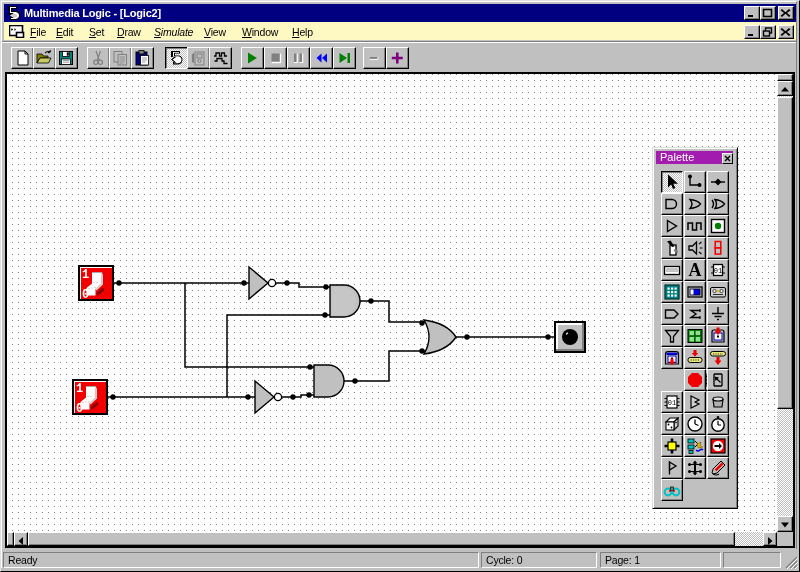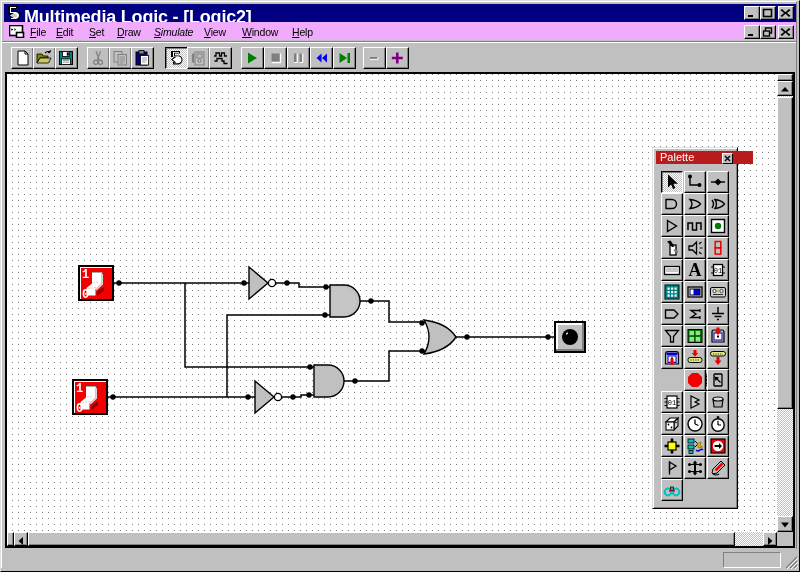--- a/index.html
+++ b/index.html
@@ -45,39 +45,39 @@
 <div class="abs" style="left:1px;top:1px;width:794px;height:566px;border-top:1px solid #fff;border-left:1px solid #fff;border-right:1px solid #808080;border-bottom:1px solid #808080;"></div>
 
 <div class="abs" style="left:4px;top:4px;width:792px;height:18px;background:#000080;"></div>
 <div class="abs" style="left:6px;top:5px;width:16px;height:16px;" id="appicon">
 <svg width="16" height="16" viewBox="0 0 16 16">
 <path d="M2 1 L11 1 L11 4 L6 4 L6 6 L10 6 C13 6 14 8 14 10 C14 13 12 15 9 15 L4 15 L4 12 L5 12 L2 9 L5 6 L2 6 Z" fill="#000"></path>
 <path d="M3 2 L10 2 L10 3 L5 3 L5 7 L9 7 C11.5 7 13 8.5 13 10.5 C13 12.5 11.5 14 9 14 L5 14 L5 13 L8 13 L4 10.5 L8 8 L5 8 L4 8 L4 2 Z" fill="#fff"></path>
 <path d="M6 9 L9 9 C10 9 11 9.6 11 10.7 C11 11.8 10 12.4 9 12.4 L7 12.4 L5.5 10.7 Z" fill="#c8c8c8"></path>
 </svg>
 </div>
-<div class="abs" style="left:24px;top:6.5px;color:#fff;font-size:18px;font-weight:bold;letter-spacing:-0.2px;">Multimedia Logic - [Logic2]</div>
+<div class="abs" style="left:24px;top:6.5px;color:#fff;font-size:11px;font-weight:bold;letter-spacing:-0.2px;">Multimedia Logic - [Logic2]</div>
 
 <div class="tbtn" style="left:744px;top:6px;width:14px;height:12px;">
     <svg width="12" height="10" viewBox="0 0 12 10">
       <rect x="2" y="7" width="5" height="2" fill="#000"></rect>
     </svg>
   </div>
 <div class="tbtn" style="left:760px;top:6px;width:14px;height:12px;">
     <svg width="12" height="10" viewBox="0 0 12 10">
       <rect x="1.5" y="1.5" width="8" height="7" fill="none" stroke="#000" stroke-width="1.6"></rect>
     </svg>
   </div>
 <div class="tbtn" style="left:778px;top:6px;width:14px;height:12px;">
     <svg width="12" height="10" viewBox="0 0 12 10">
       <path d="M2 1 L5.5 4.2 L9 1 L10.5 2.3 L7 5 L10.5 7.7 L9 9 L5.5 5.8 L2 9 L0.5 7.7 L4 5 L0.5 2.3 Z" fill="#000"></path>
     </svg>
   </div>
 
-<div class="abs" id="menubar" style="left:4px;top:22px;width:792px;height:18px;background:#f0abfc;font-size:10.5px;letter-spacing:-0.2px;color:#000;">
+<div class="abs" id="menubar" style="left:4px;top:22px;width:792px;height:18px;background:#fef9c3;font-size:10.5px;letter-spacing:-0.2px;color:#000;">
   <svg class="abs" style="left:5px;top:3px;" width="16" height="13" viewBox="0 0 16 13">
     <rect x="0.5" y="0.5" width="13" height="10" fill="#fff" stroke="#000" stroke-width="1.6"></rect>
     <rect x="7.5" y="7.5" width="7" height="5" fill="#fff" stroke="#000" stroke-width="1.6"></rect>
     <path d="M2.5 3 L4 4.5 L2.5 6 Z M5.5 3 L7 4.5 L5.5 6 Z" fill="#000"></path>
     <rect x="2.5" y="4" width="1.5" height="1" fill="#000"></rect>
   </svg>
   <span class="abs" style="left:26px;top:4px;"><u>F</u>ile</span>
   <span class="abs" style="left:52px;top:4px;"><u>E</u>dit</span>
   <span class="abs" style="left:85px;top:4px;"><u>S</u>et</span>
   <span class="abs" style="left:113px;top:4px;"><u>D</u>raw</span>
@@ -253,20 +253,29 @@
   <div class="abs raised" style="left:21px;top:0;width:705px;height:12px;"></div>
   <div class="abs raised" style="left:756px;top:0;width:12px;height:12px;">
     <svg width="12" height="12" viewBox="0 0 12 12">
         <path d="M8.5 6 L4 2 L4 10 Z" fill="#000"></path>
       </svg></div>
 </div>
 <div class="abs" style="left:777px;top:532px;width:16px;height:14px;background:#c0c0c0;"></div>
 
 <div class="abs" style="left:2px;top:549px;width:794px;height:1px;background:#dfdfdf;"></div>
 <div class="abs" id="statusbar" style="left:2px;top:549px;width:796px;height:21px;background:#c0c0c0;font-size:10.5px;letter-spacing:-0.2px;color:#000;">
+  <div class="abs sunken" style="left:1px;top:3px;width:474px;height:14px;">
+      <span class="abs" style="left:4px;top:1px;">Ready</span>
+    </div>
+  <div class="abs sunken" style="left:479px;top:3px;width:114px;height:14px;">
+      <span class="abs" style="left:4px;top:1px;">Cycle: 0</span>
+    </div>
+  <div class="abs sunken" style="left:598px;top:3px;width:119px;height:14px;">
+      <span class="abs" style="left:4px;top:1px;">Page: 1</span>
+    </div>
   <div class="abs sunken" style="left:721px;top:3px;width:56px;height:14px;"></div>
   <svg class="abs" style="left:783px;top:7px;" width="13" height="13" viewBox="0 0 13 13">
     <path d="M12 1 L1 12 M12 5 L5 12 M12 9 L9 12" stroke="#808080" stroke-width="1.3"></path>
     <path d="M13 2 L2 13 M13 6 L6 13 M13 10 L10 13" stroke="#ffffff" stroke-width="1"></path>
   </svg>
 </div>
 
 <svg id="circuit" class="abs" style="left:7px;top:74px;" width="770" height="458" viewBox="0 0 770 458" shape-rendering="geometricPrecision">
   <defs>
     <pattern id="dots" width="6" height="6" x="5" y="6" patternUnits="userSpaceOnUse">
@@ -349,21 +358,21 @@
     <path d="M30 2 V30 H2 V28 H28 V2 Z" fill="#808080"></path>
     <rect x="4" y="4" width="24" height="24" fill="#c0c0c0"></rect>
     <circle cx="16" cy="16" r="8" fill="#000"></circle>
     <path d="M12.3 13.5 A 4.5 4.5 0 0 1 13.8 11.8" stroke="#fff" stroke-width="1.2" fill="none"></path>
   </g>
 </svg>
 
 <div class="abs" id="palette" style="left:652px;top:147px;width:84px;height:360px;background:#c0c0c0;
   border-top:1px solid #dfdfdf;border-left:1px solid #dfdfdf;border-right:1px solid #000;border-bottom:1px solid #000;
   box-shadow:inset 1px 1px 0 #fff, inset -1px -1px 0 #808080;">
-  <div class="abs" style="left:3px;top:3px;width:97px;height:13px;background:#b91c1c;">
+  <div class="abs" style="left:3px;top:3px;width:77px;height:13px;background:#a21caf;">
     <span class="abs" style="left:4px;top:0px;color:#fff;font-size:11px;">Palette</span>
     <div class="abs" style="left:66px;top:1.5px;width:9px;height:9px;background:#c0c0c0;
          border-top:1px solid #fff;border-left:1px solid #fff;border-right:1px solid #000;border-bottom:1px solid #000;">
       <svg style="position:absolute;left:0;top:0;" width="9" height="9" viewBox="0 0 9 9">
           <path d="M2 2 L7 7 M7 2 L2 7" stroke="#000" stroke-width="1.3"></path>
         </svg>
     </div>
   </div>
   <div id="pgrid" class="abs" style="left:8px;top:23px;width:69px;height:330px;">
     <div class="plt pressed" style="left:0px;top:0px;">

